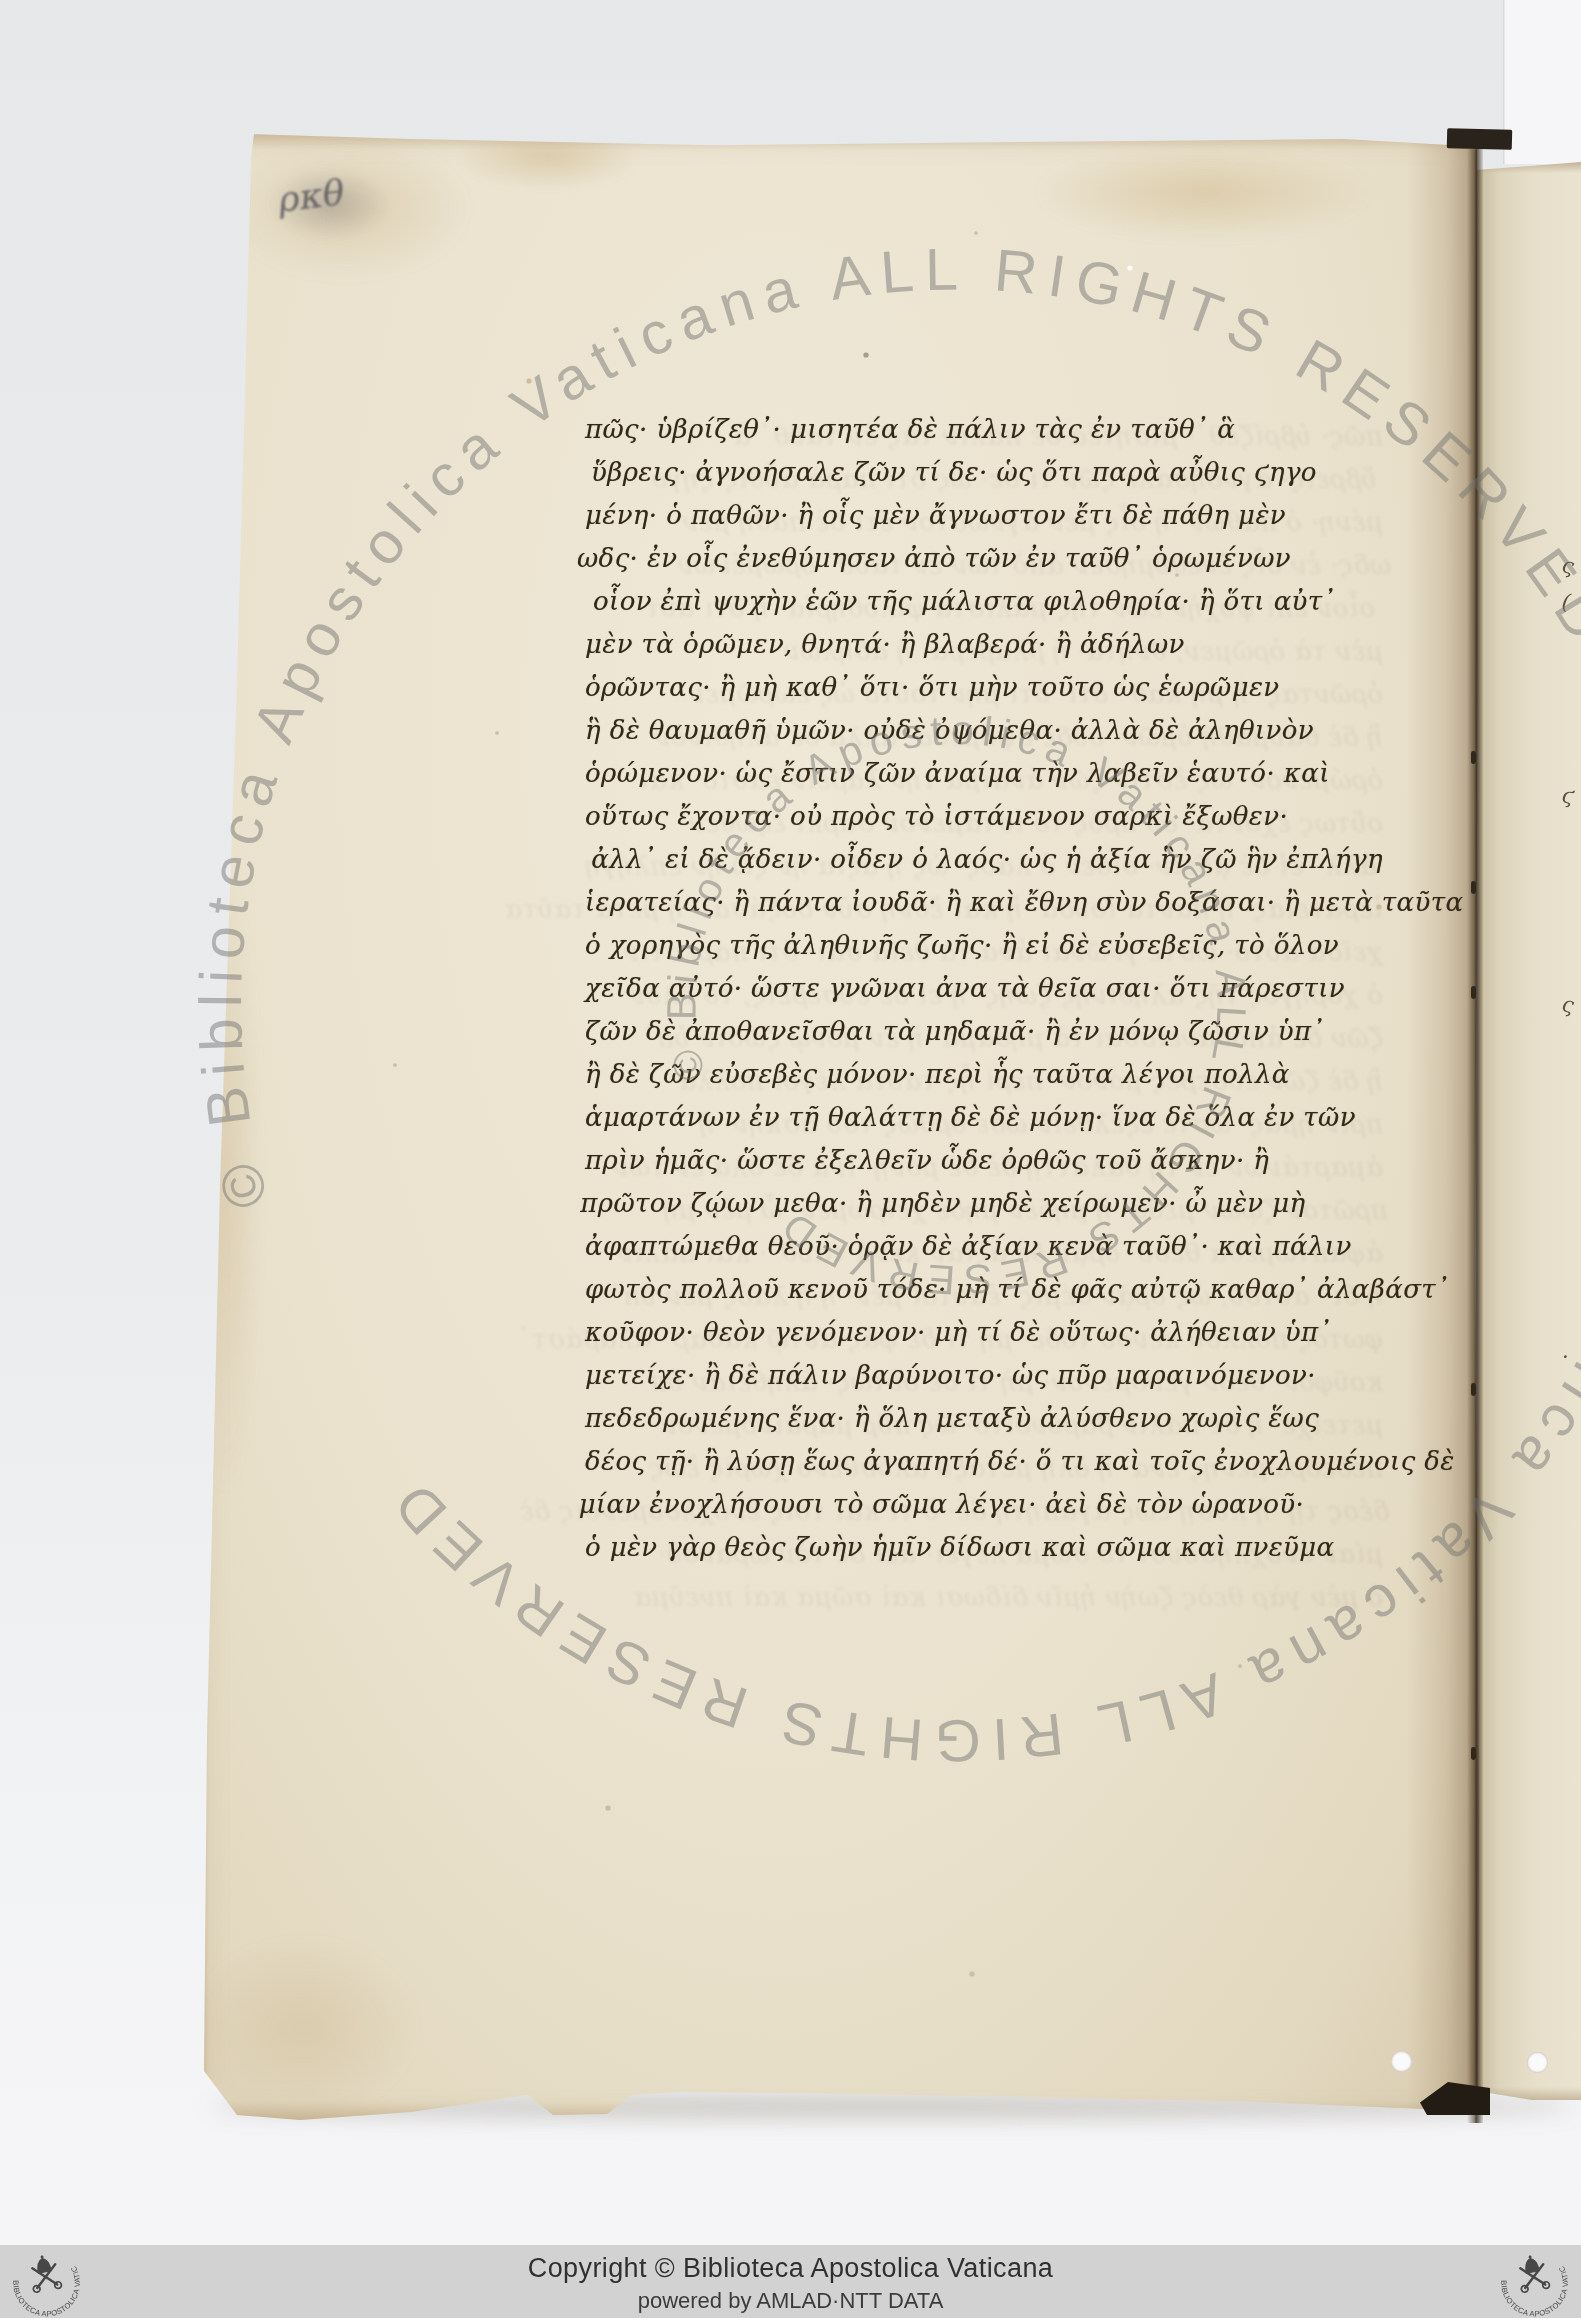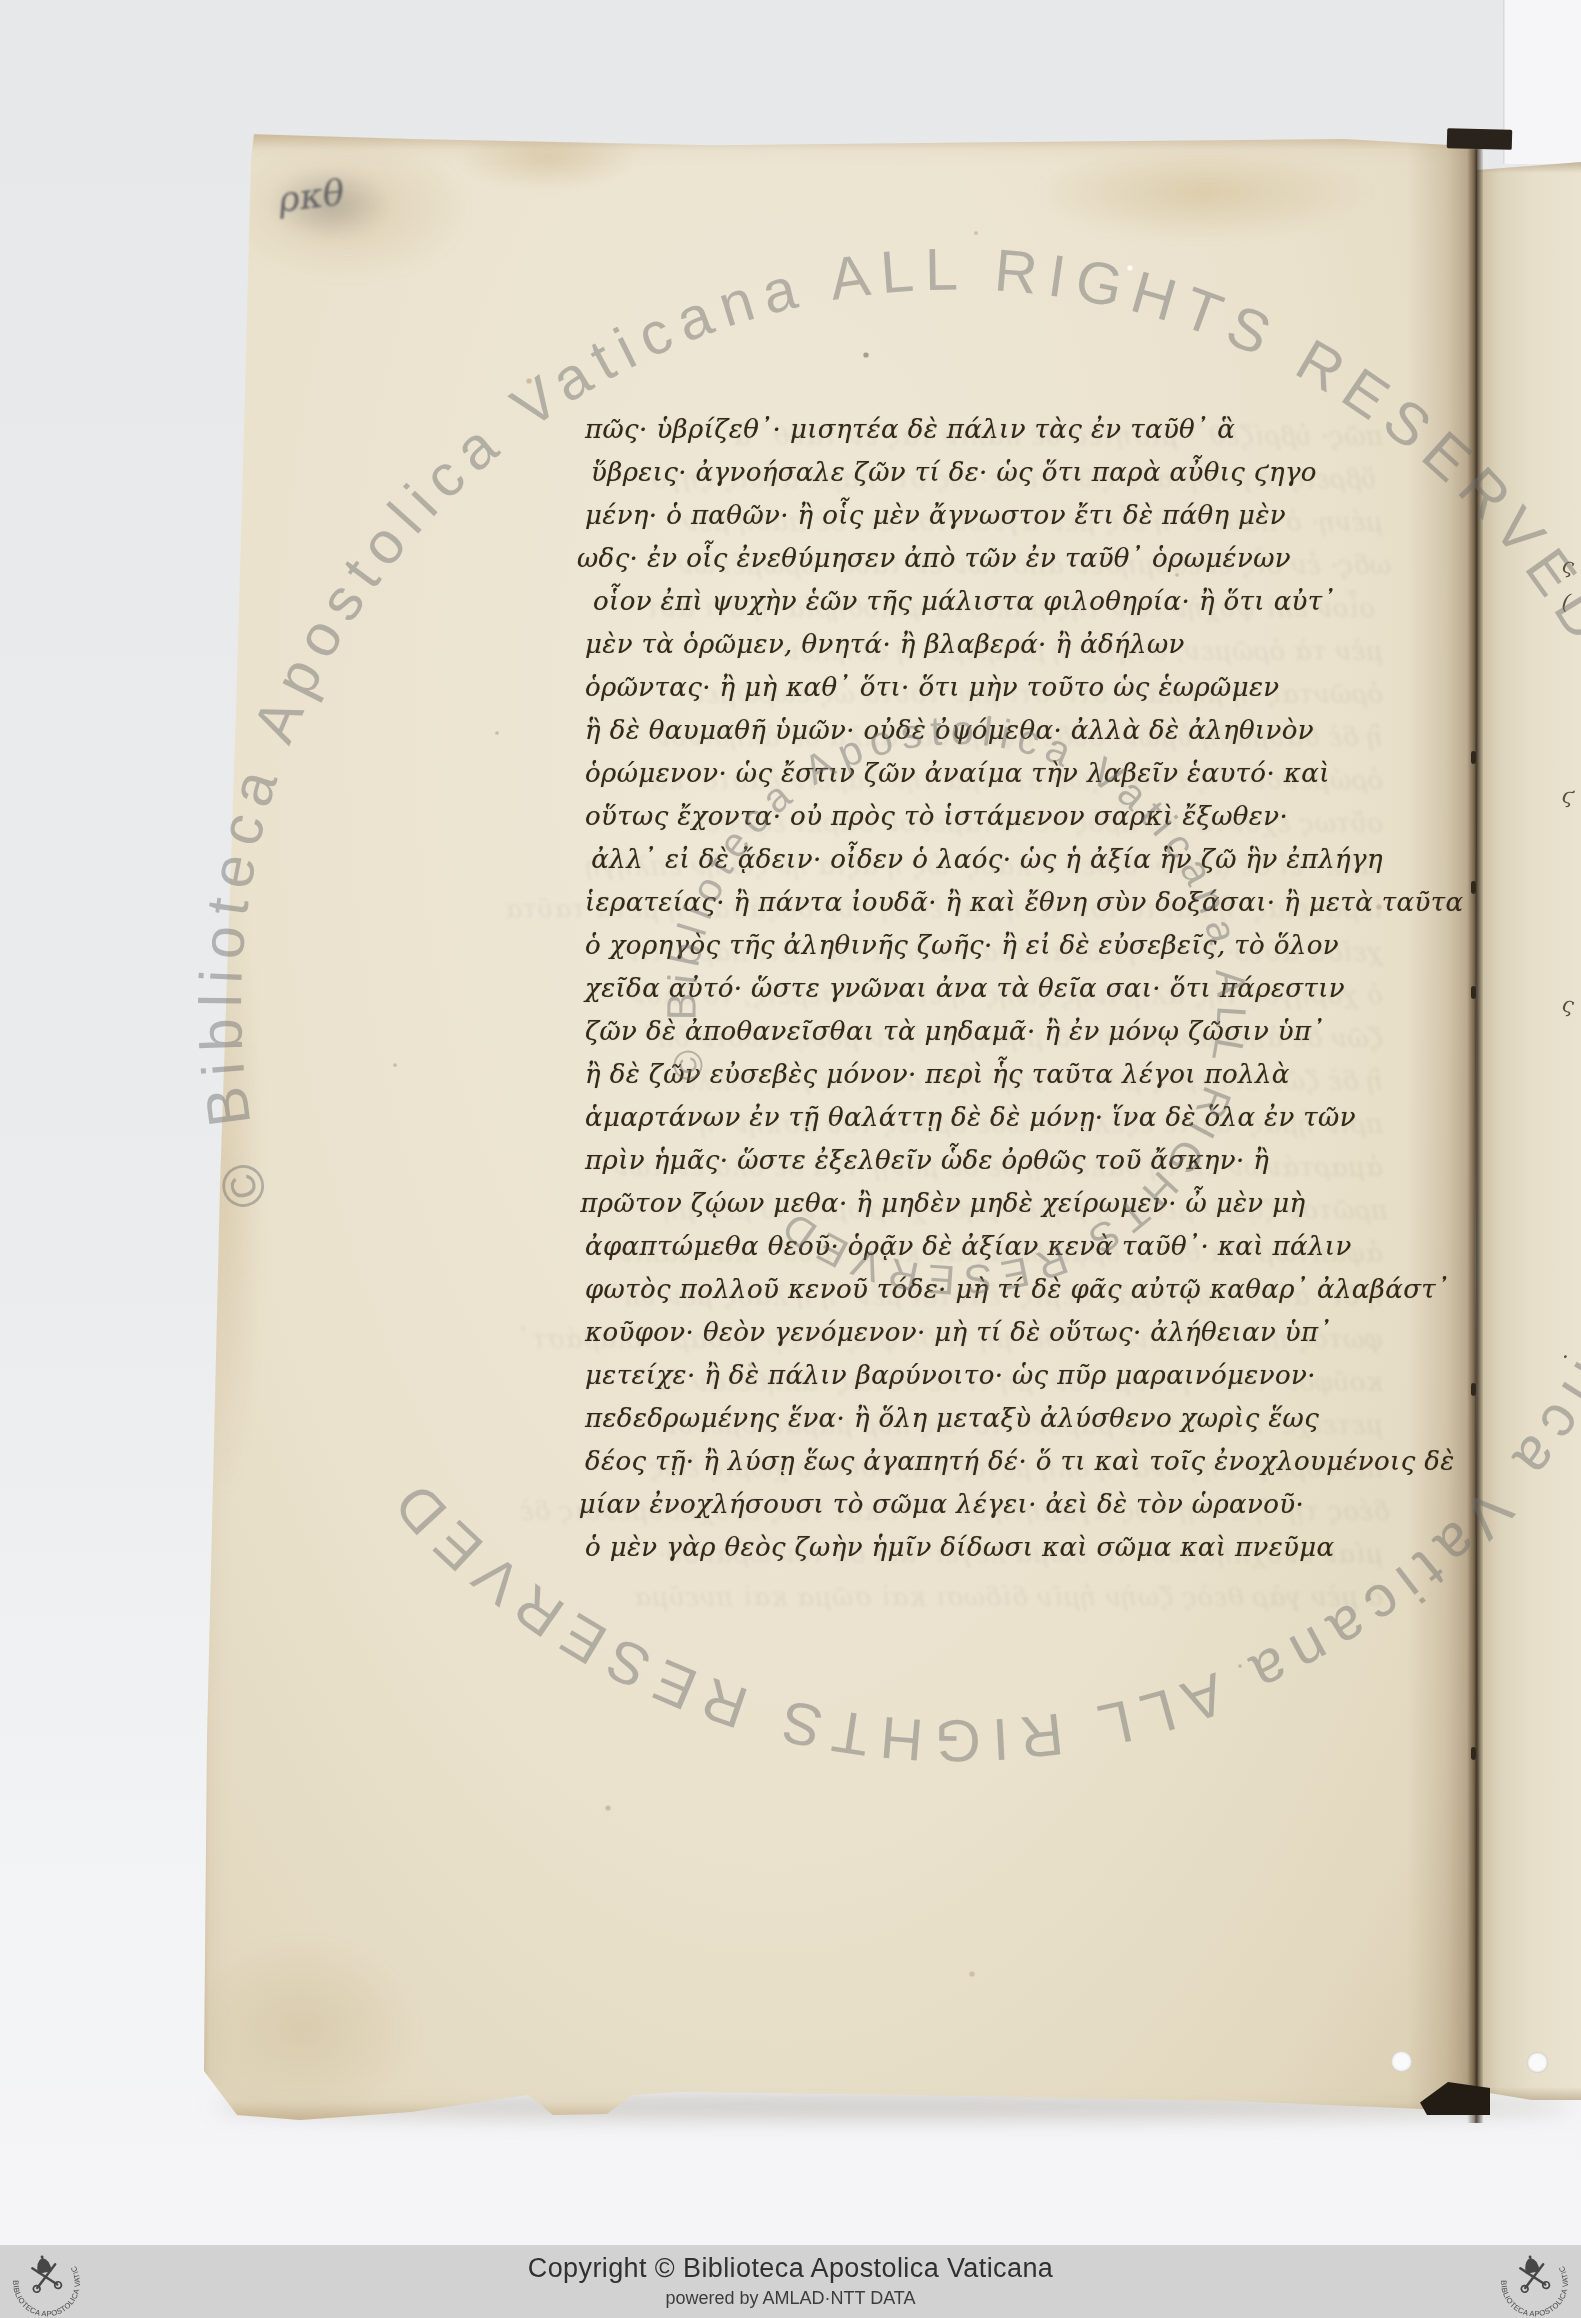--- a/index.html
+++ b/index.html
@@ -84,21 +84,21 @@
 
   
   .watermark{position:absolute;left:0;top:0;pointer-events:none;}
   .watermark text{fill:#6e6e6e;opacity:.45;font-family:"Liberation Sans",sans-serif;}
 
   
   .footer{position:absolute;left:0;top:2245px;width:1581px;height:74px;background:#d2d2d2;}
   .footer-copy{position:absolute;left:0;top:8px;width:100%;text-align:center;
       font-size:27px;color:#303030;letter-spacing:0.4px;}
   .footer-powered{position:absolute;left:0;top:43px;width:100%;text-align:center;
-      font-size:18px;color:#3c3c3c;}
+      font-size:22px;color:#3c3c3c;}
   .logo{position:absolute;top:2.4px;width:87px;height:70px;}
   .logo-left{left:3.2px;} .logo-right{left:1491px;}
 </style>
 </head>
 <body>
 
 <div class="stage">
 
   <div class="bd-strip"></div>
   <div class="bd-seam"></div>

